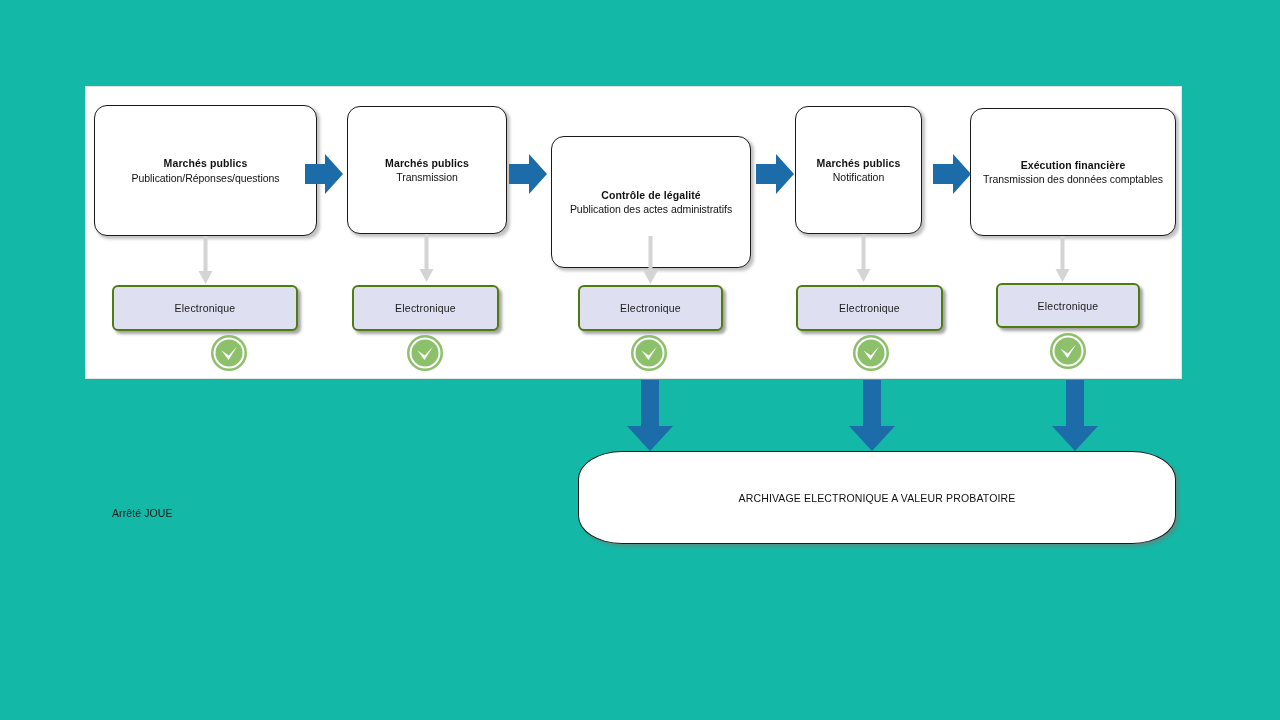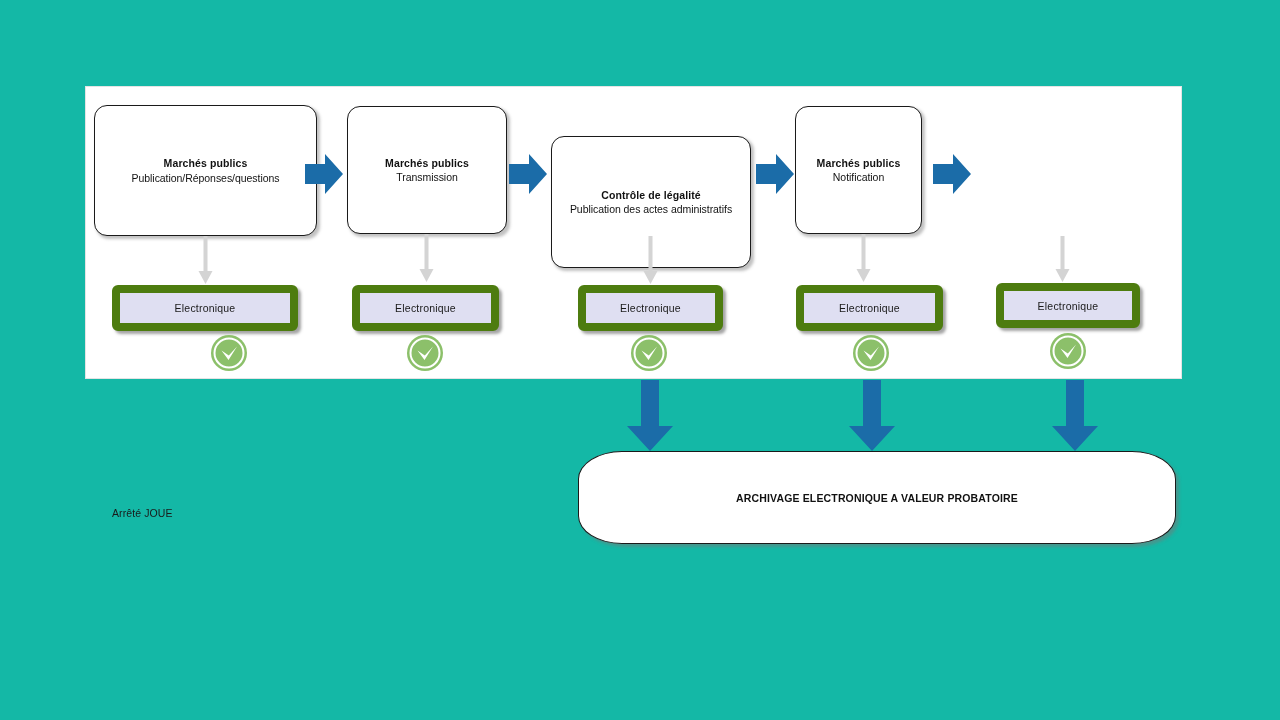--- a/index.html
+++ b/index.html
@@ -73,21 +73,21 @@
     position: absolute;
     width: 15px;
   }
   .gray-arrow svg { display: block; }
 
   
   .elec-box {
     position: absolute;
     box-sizing: border-box;
     background: #dfdff2;
-    border: 8px solid #4d7c0f;
+    border: 2px solid #4d7c0f;
     border-radius: 6px;
     box-shadow: 3px 3px 3px rgba(90,90,90,0.55);
     display: flex;
     align-items: center;
     justify-content: center;
   }
   .elec-label {
     font-size: 10.5px;
     color: #1a1a1a;
     letter-spacing: 0.2px;
@@ -119,21 +119,21 @@
     background: #ffffff;
     border: 1.4px solid #1a1a1a;
     border-radius: 44px / 28px;
     box-shadow: 3px 3px 3px rgba(120,120,120,0.5);
     display: flex;
     align-items: center;
     justify-content: center;
   }
   .archive-label {
     font-size: 10.5px;
-    font-weight: bold;
+    font-weight: normal;
     color: #111111;
     letter-spacing: 0.15px;
   }
 
   
   .caption {
     position: absolute;
     left: 100px;
     top: 507px;
     font-size: 10.5px;
@@ -170,20 +170,26 @@
     </div>
   </div>
 
   <div class="stage-box" style="left:795px; top:106px; width:127px; height:128px;">
     <div class="stage-text">
       <span class="t1">Marchés publics</span>
       <span class="t2">Notification</span>
     </div>
   </div>
 
+  <div class="stage-box" style="left:970px; top:108px; width:206px; height:128px;">
+    <div class="stage-text">
+      <span class="t1">Exécution financière</span>
+      <span class="t2">Transmission des données comptables</span>
+    </div>
+  </div>
 
   <div class="blue-arrow-right" style="left:305px; top:152px;">
     <svg width="38" height="44" viewBox="0 0 38 44">
       <polygon points="0,12 20,12 20,2 38,22 20,42 20,32 0,32" fill="#1b6ca8"></polygon>
     </svg>
   </div>
   <div class="blue-arrow-right" style="left:509px; top:152px;">
     <svg width="38" height="44" viewBox="0 0 38 44">
       <polygon points="0,12 20,12 20,2 38,22 20,42 20,32 0,32" fill="#1b6ca8"></polygon>
     </svg>

